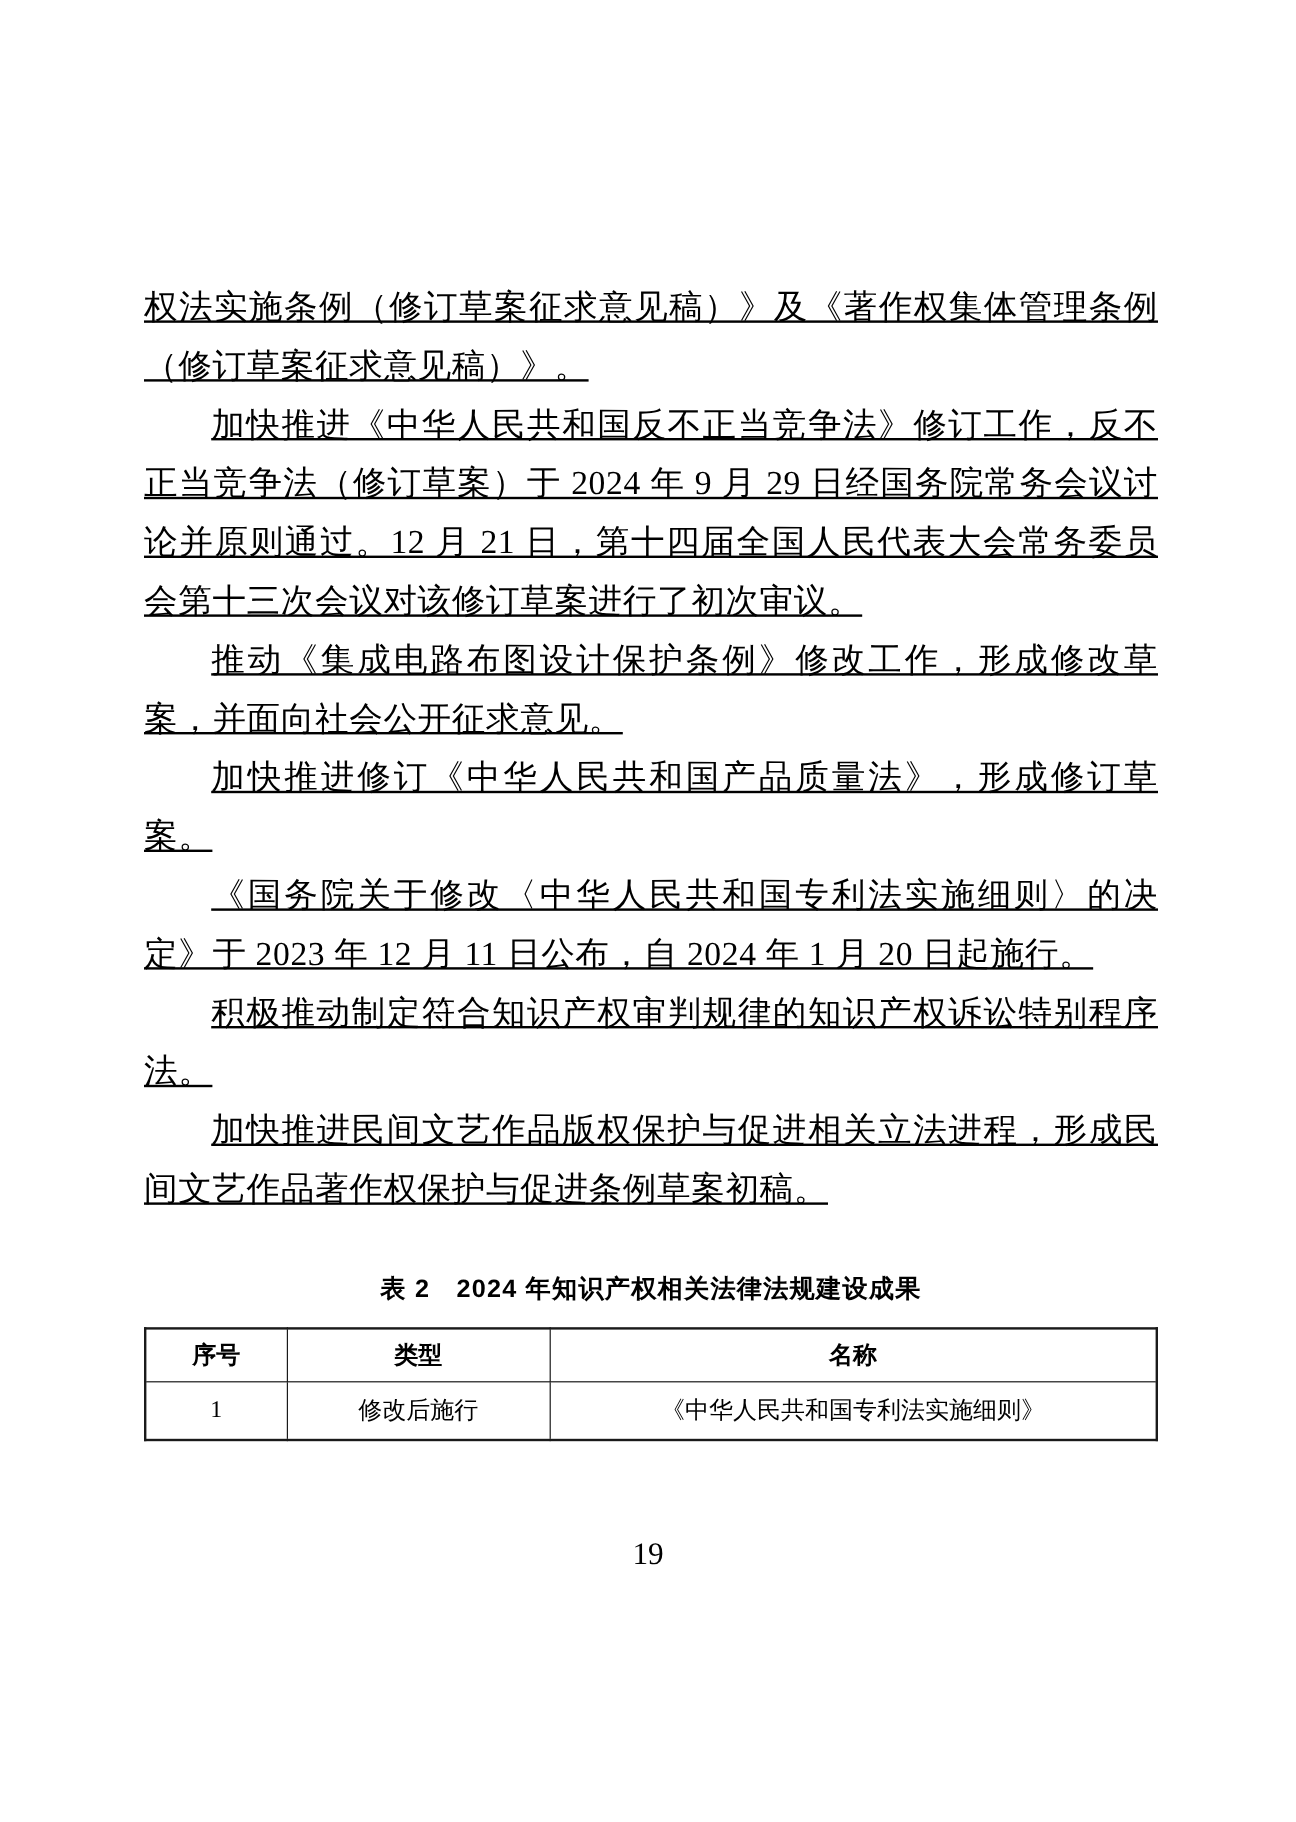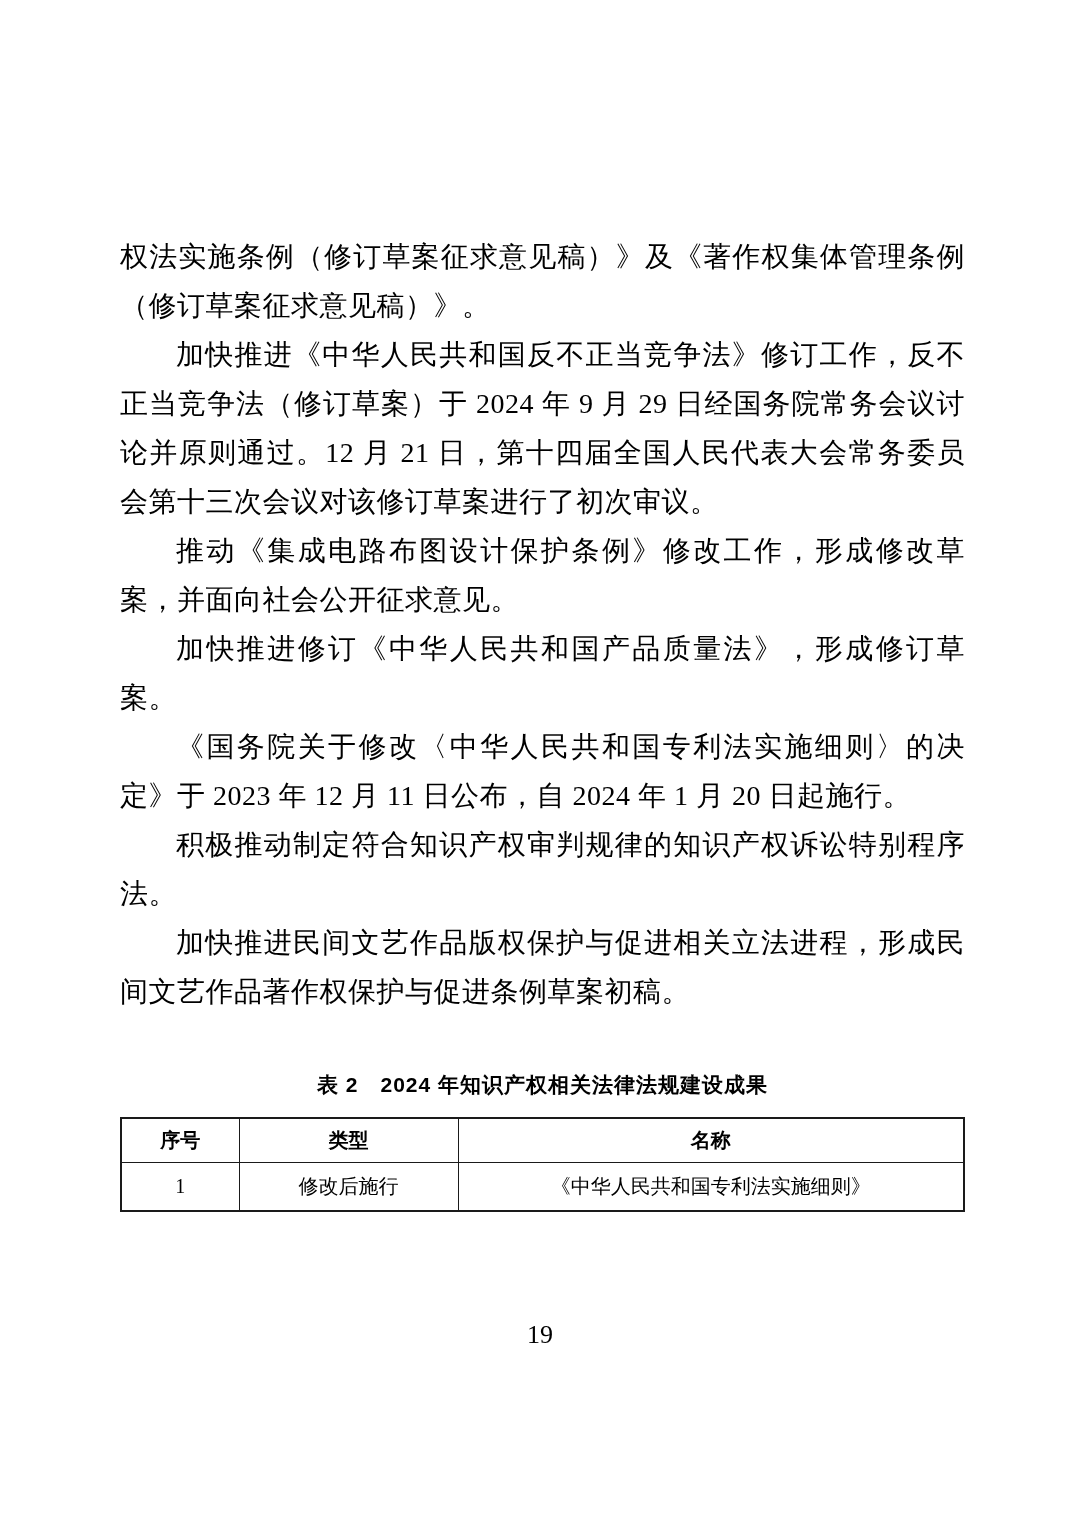--- a/index.html
+++ b/index.html
@@ -19,26 +19,27 @@
     top: 232px;
     left: 120px;
     width: 845px;
   }
   .body-text p {
     font-size: 28px;
     line-height: 49px;
     text-align: justify;
     text-indent: 2em;
     letter-spacing: 0.5px;
+    text-decoration: underline;
   }
   .body-text p.no-indent {
     text-indent: 0;
   }
   .table-block {
-    margin-top: 55px;
+    margin-top: 44px;
   }
   .table-caption {
     text-align: center;
     font-size: 21px;
     font-weight: bold;
     font-family: "Liberation Sans", "DejaVu Sans", sans-serif;
     margin-bottom: 18px;
     letter-spacing: 1px;
   }
   table.law-table {
@@ -63,21 +64,21 @@
     border: 1px solid #1a1a1a;
     font-size: 20px;
     text-align: center;
     padding: 10px 4px;
     height: 46px;
   }
   .page-number {
     position: absolute;
     left: 0;
     right: 0;
-    top: 1320px;
+    top: 1280px;
     text-align: center;
     font-size: 26px;
   }
 </style>
 </head>
 <body>
 
 <div class="page">
   <div class="content">
 

